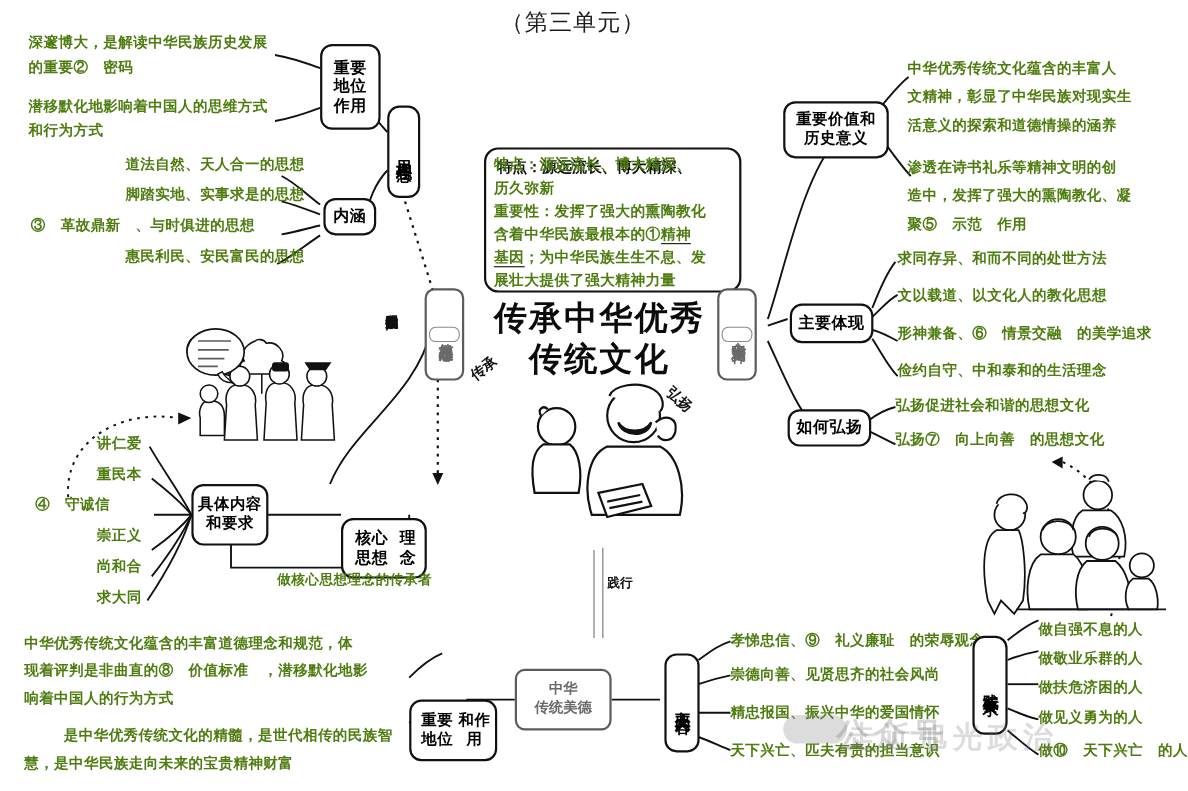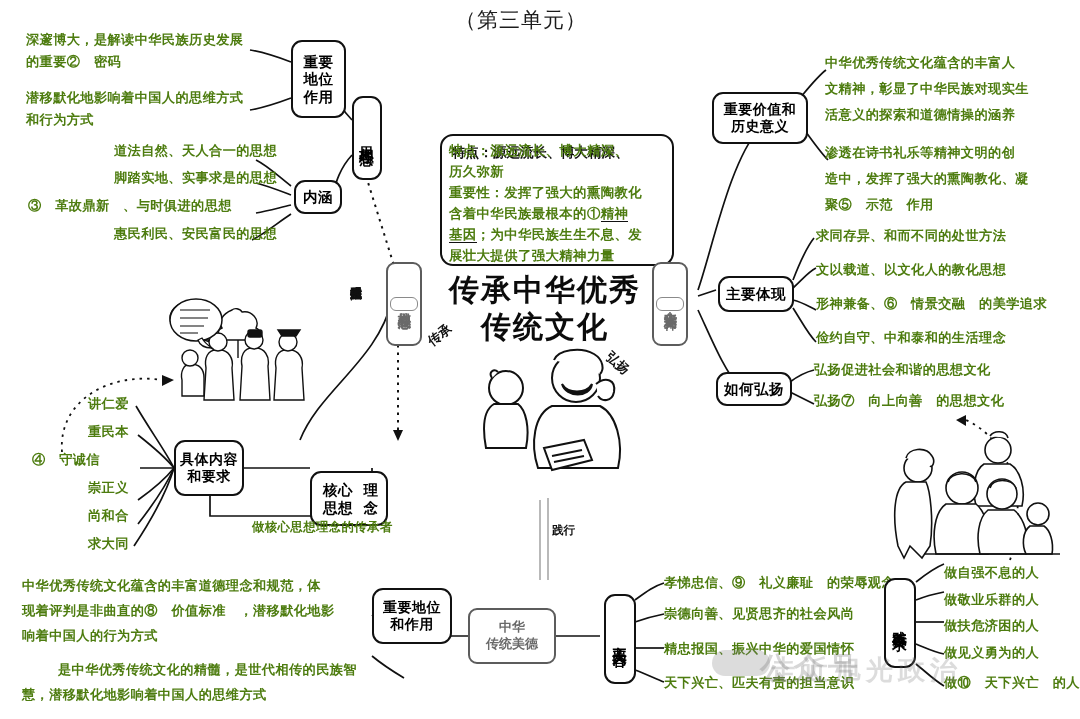--- a/index.html
+++ b/index.html
@@ -319,30 +319,30 @@
   <div class="t hand" style="left:814px;top:362px;">弘扬促进社会和谐的思想文化</div>
   <div class="t hand" style="left:814px;top:393px;">弘扬⑦　向上向善　的思想文化</div>
 
   <div class="stamp" style="left:468px;top:608px;width:88px;height:56px;flex-direction:column;">
     <div class="inner" style="border:none;padding:0;line-height:1.3;font-size:13px;">
       <div>中华</div>
       <div>传统美德</div>
     </div>
   </div>
 
-  <div class="node" style="left:372px;top:588px;width:80px;height:56px;flex-direction:column;font-size:14px;">
+  <div class="node" style="left:372px;top:636px;width:80px;height:56px;flex-direction:row;font-size:14px;">
     <span>重要地位</span>
     <span>和作用</span>
   </div>
 
   <div class="t hand" style="left:22px;top:578px;">中华优秀传统文化蕴含的丰富道德理念和规范，体</div>
   <div class="t hand" style="left:22px;top:603px;">现着评判是非曲直的⑧　价值标准　，潜移默化地影</div>
   <div class="t hand" style="left:22px;top:628px;">响着中国人的行为方式</div>
   <div class="t hand" style="left:22px;top:662px;margin-left:36px;">是中华优秀传统文化的精髓，是世代相传的民族智</div>
-  <div class="t hand" style="left:22px;top:687px;">慧，潜移默化地影响着中国人的思维方式</div>
+  <div class="t hand" style="left:22px;top:687px;">慧，是中华民族走向未来的宝贵精神财富</div>
 
   <div class="node vert" style="left:604px;top:594px;width:32px;height:90px;">主要内容</div>
 
   <div class="t hand" style="left:664px;top:575px;">孝悌忠信、⑨　礼义廉耻　的荣辱观念</div>
   <div class="t hand" style="left:664px;top:606px;text-align:center;">崇德向善、见贤思齐的社会风尚</div>
   <div class="t hand" style="left:664px;top:641px;">精忠报国、振兴中华的爱国情怀</div>
   <div class="t hand" style="left:664px;top:675px;">天下兴亡、匹夫有责的担当意识</div>
 
   <div class="node vert" style="left:884px;top:578px;width:32px;height:90px;">践行要求</div>
 

